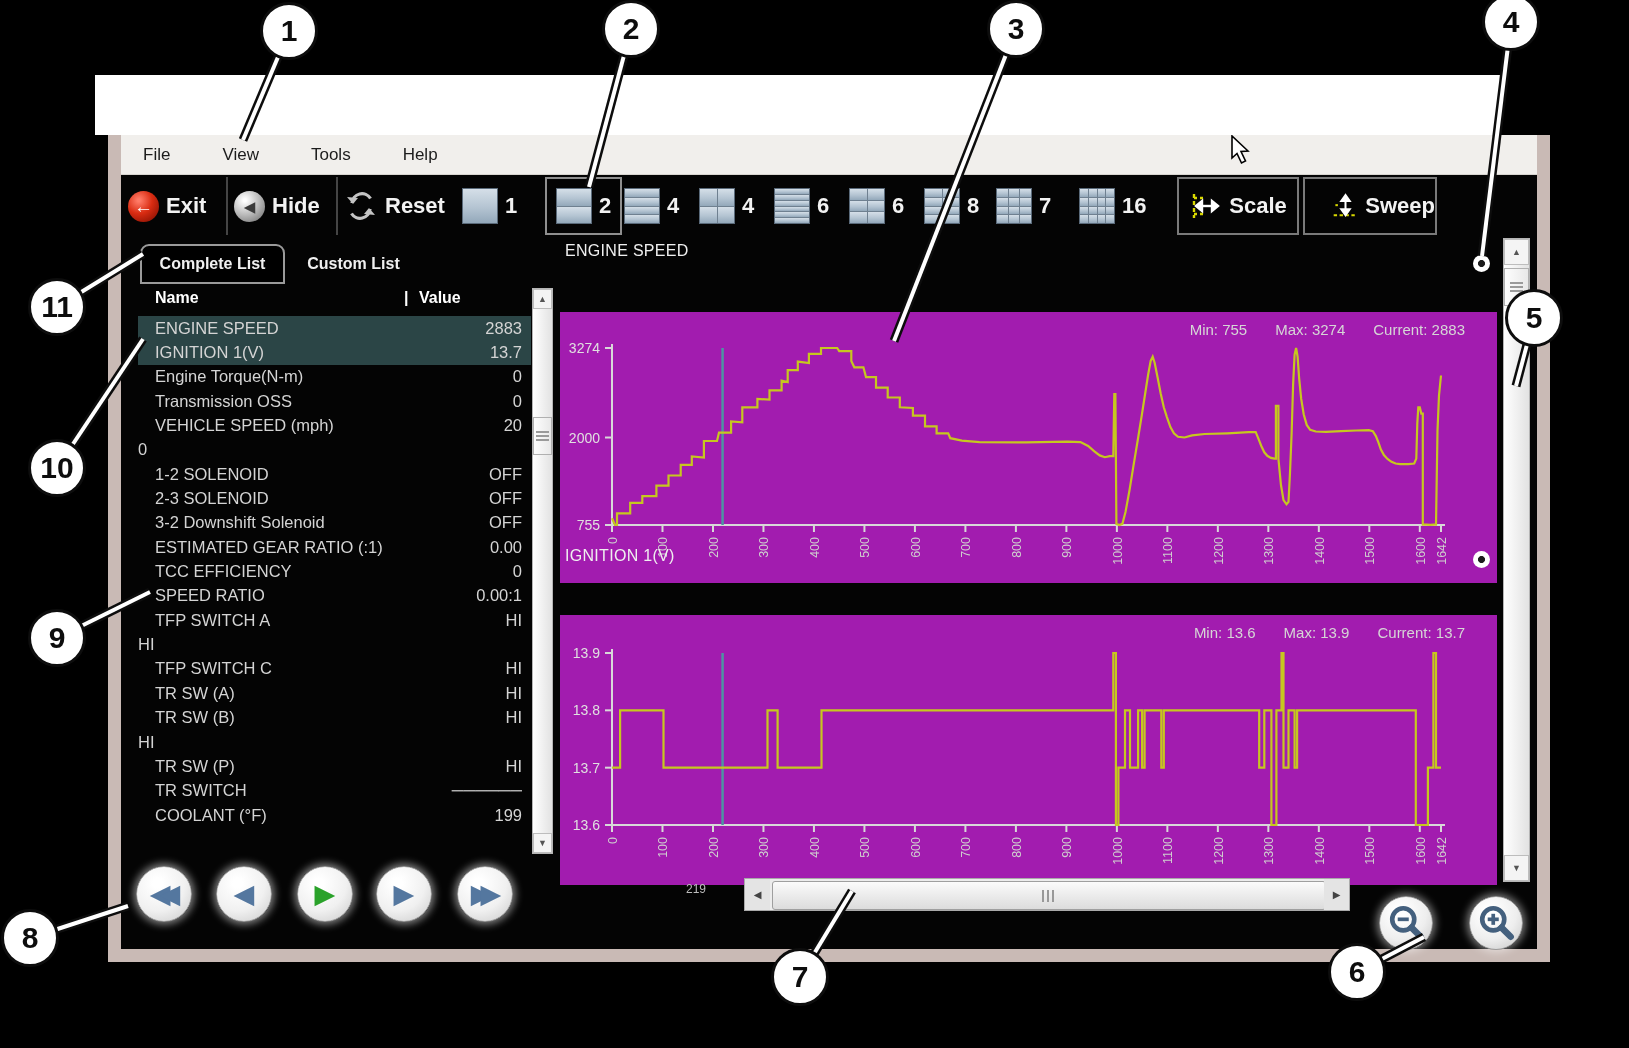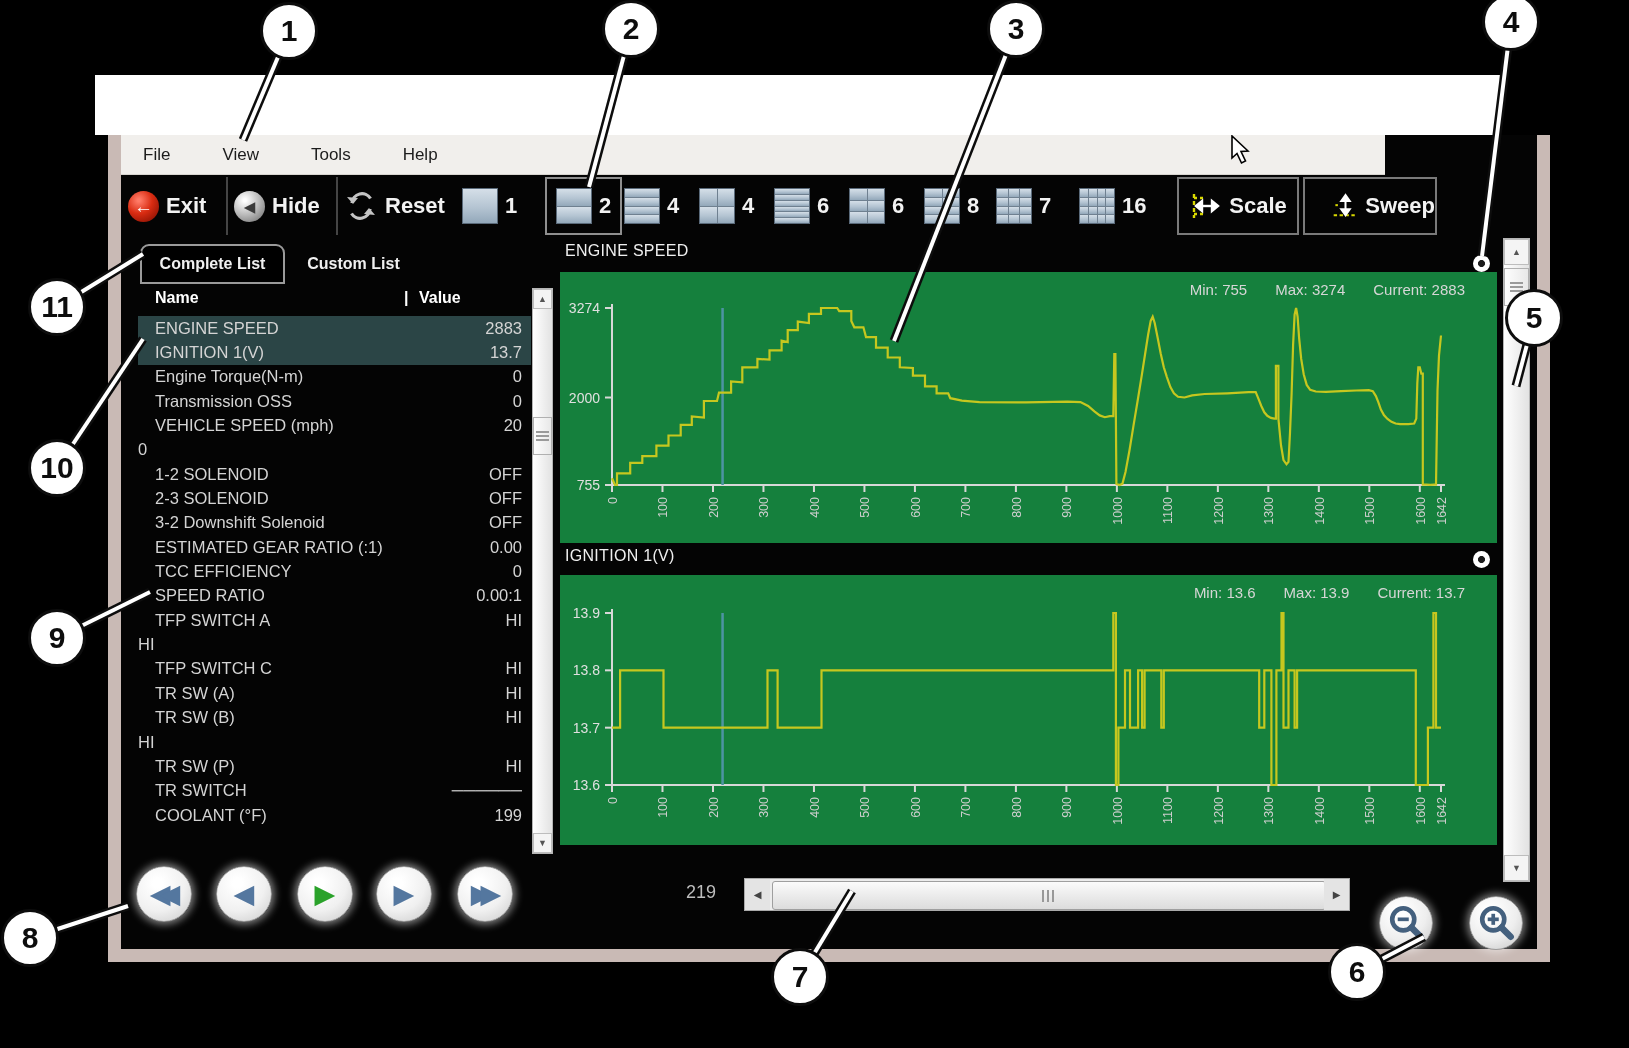--- a/index.html
+++ b/index.html
@@ -3,21 +3,21 @@
 <meta charset="utf-8">
 <style>
   html,body{margin:0;padding:0;background:#000;}
   body{width:1629px;height:1048px;position:relative;overflow:hidden;
        font-family:"Liberation Sans","DejaVu Sans",sans-serif;}
   .stage{position:absolute;inset:0;background:#000;}
   
   .titlebar{position:absolute;left:95px;top:75px;width:1405px;height:60px;background:#fff;}
   .frame{position:absolute;background:#c9bab5;}
   .content{position:absolute;left:121px;top:135px;width:1416px;height:814px;background:#040404;}
-  .menubar{position:absolute;left:121px;top:135px;width:1264px;height:40px;background:#f1efec;
+  .menubar{position:absolute;left:121px;top:135px;width:1416px;height:40px;background:#f1efec;
            display:flex;align-items:center;padding-left:22px;gap:52px;box-sizing:border-box;
            border-bottom:1px solid #d8d5d0;}
   .menu-item{font-size:17px;color:#1c1c1c;}
   
   .tb-btn{position:absolute;top:177px;height:58px;display:flex;align-items:center;gap:7px;color:#fff;}
   .tb-label{font-size:22px;font-weight:bold;color:#f2f2f2;}
   .tb-divider{position:absolute;top:177px;height:58px;width:2px;background:#454545;}
   .circle-red{width:31px;height:31px;border-radius:50%;display:flex;align-items:center;justify-content:center;
     background:radial-gradient(circle at 35% 30%,#ff7a66 5%,#d92c12 45%,#7e0d00 95%);}
   .circle-red span{color:#fff;font-weight:bold;font-size:19px;line-height:1;}
@@ -49,37 +49,37 @@
           border:1px solid #b0b0b0;box-sizing:border-box;display:flex;align-items:center;justify-content:center;}
   .hgrip{width:13px;height:10px;background:repeating-linear-gradient(0deg,#9a9a9a 0 2px,transparent 2px 4px);}
   .hsb{position:absolute;left:744px;top:878px;width:606px;height:33px;background:#ececec;border:1px solid #aaa;box-sizing:border-box;}
   .hsb-btn{position:absolute;top:0;height:31px;width:25px;display:flex;align-items:center;justify-content:center;
            font-size:10px;color:#444;background:#e4e4e4;}
   .hsb-thumb{position:absolute;top:2px;left:27px;width:552px;height:27px;border:1px solid #9f9f9f;border-radius:3px;
            background:linear-gradient(180deg,#fbfbfb,#dcdcdc);display:flex;align-items:center;justify-content:center;}
   .vgrip{width:14px;height:12px;background:repeating-linear-gradient(90deg,#999 0 2px,transparent 2px 5px);}
   
   .chart-title{position:absolute;font-size:16px;color:#efefef;letter-spacing:.3px;}
-  .chart-panel{position:absolute;background:#15803d;}
+  .chart-panel{position:absolute;background:#a21caf;margin-top:40px;}
   .chart-stats{position:absolute;top:9px;right:32px;display:flex;gap:28px;font-size:15px;color:#d6d6d6;}
   .dot-icon{position:absolute;width:17px;height:17px;border-radius:50%;
       background:radial-gradient(circle,#1c1c1c 0 26%,#ffffff 32% 100%);}
   
   .pb{position:absolute;top:866px;width:54px;height:54px;border-radius:50%;
       background:radial-gradient(circle at 38% 30%,#ffffff 10%,#f0f0f0 55%,#c8c8c8 100%);
       border:1px solid #9a9a9a;display:flex;align-items:center;justify-content:center;
       box-shadow:0 0 9px 2px rgba(255,255,255,.55);}
   .pb .tri{font-size:27px;color:#54779f;line-height:1;}
   .pb .tri.double{letter-spacing:-11px;margin-right:9px;}
   .pb .tri.green{color:#2aa22a;}
   .zoombtn{position:absolute;top:896px;width:52px;height:52px;border-radius:50%;
       background:radial-gradient(circle at 38% 30%,#ffffff 10%,#eeeeee 55%,#c4c4c4 100%);
       border:1px solid #9a9a9a;display:flex;align-items:center;justify-content:center;
       box-shadow:0 0 9px 2px rgba(255,255,255,.5);}
-  .frame-num{position:absolute;font-size:18px;color:#bdbdbd;}
+  .frame-num{position:absolute;font-size:12px;color:#bdbdbd;}
   
   .callout{position:absolute;width:52px;height:52px;border-radius:50%;background:#fff;border:3px solid #0d0d0d;
       display:flex;align-items:center;justify-content:center;font-size:30px;font-weight:bold;color:#0d0d0d;z-index:60;}
   #leader-svg{position:absolute;inset:0;z-index:50;pointer-events:none;}
   #cursor-svg{position:absolute;left:1230px;top:135px;z-index:70;pointer-events:none;}
 </style>
 </head>
 <body>
 
 <div class="stage">

